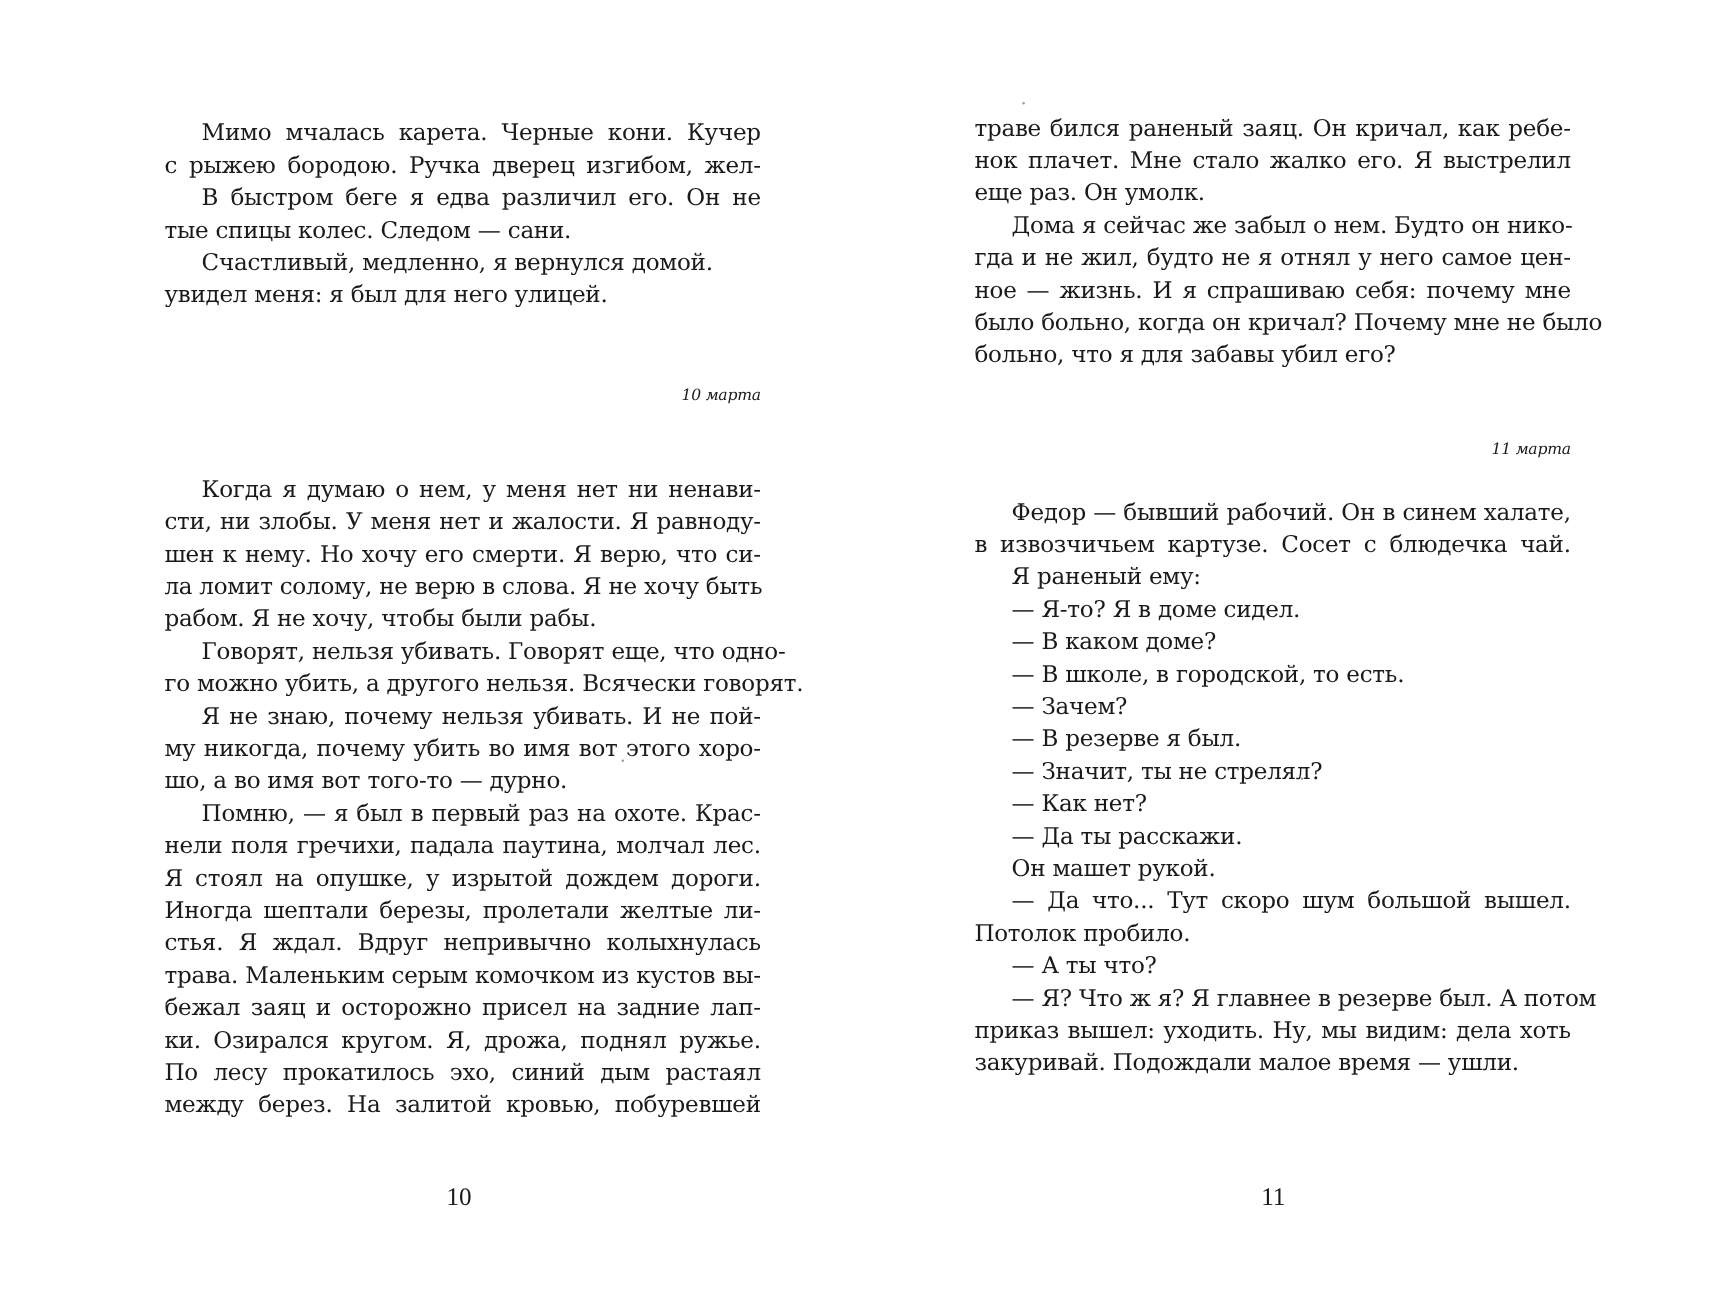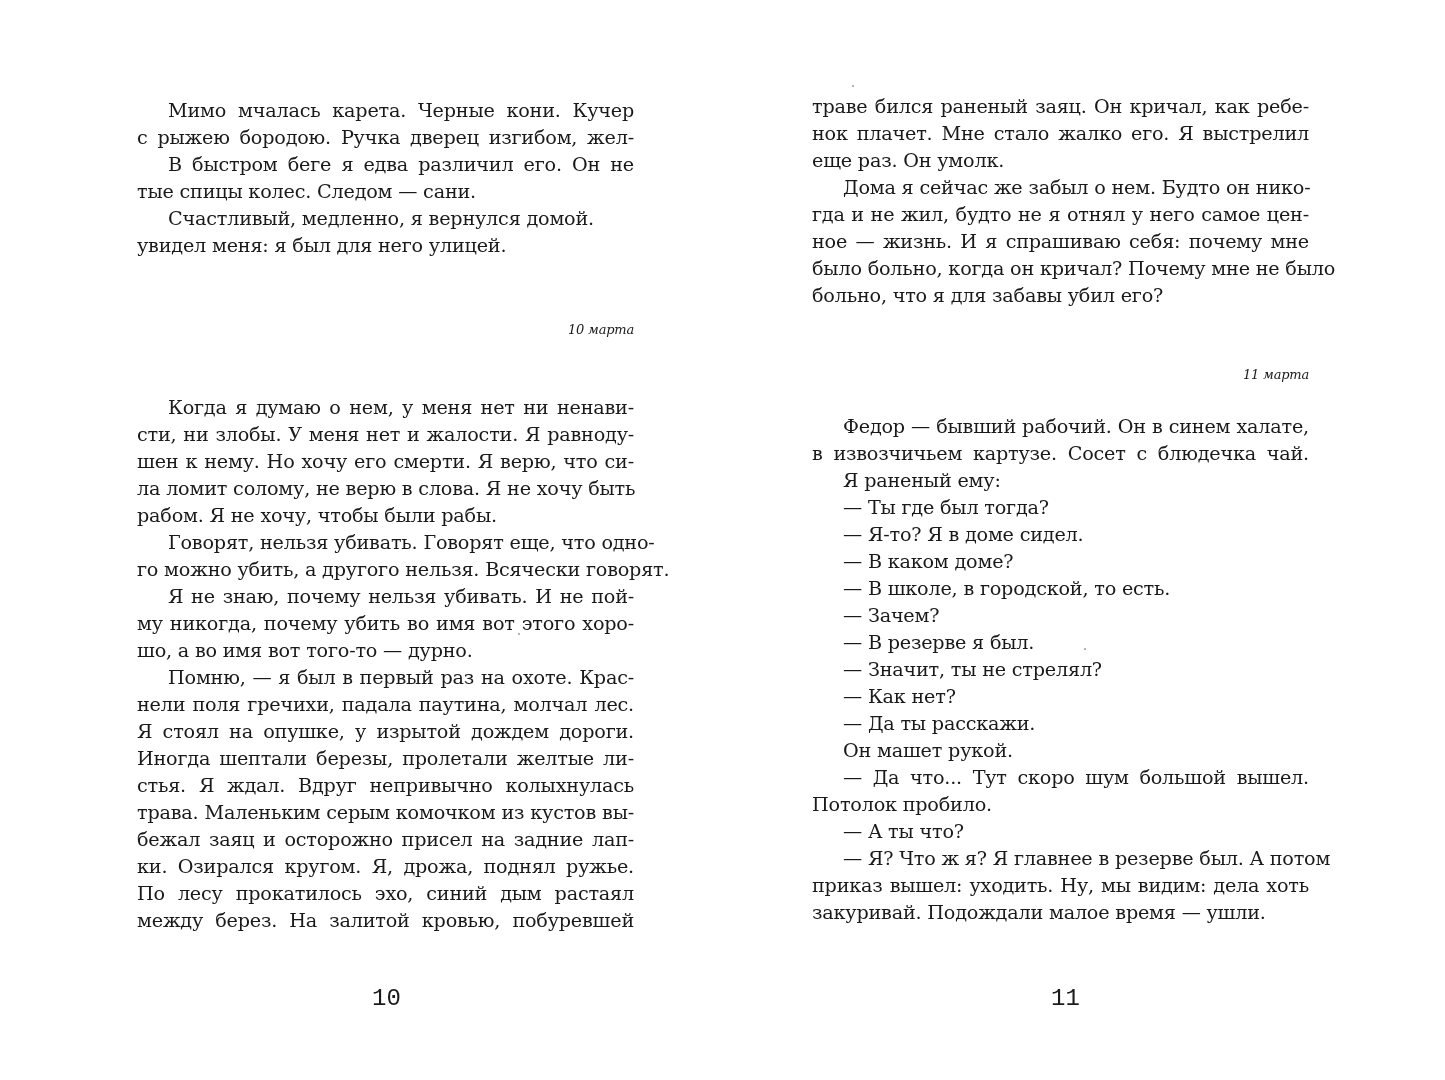--- a/index.html
+++ b/index.html
@@ -10,21 +10,21 @@
   .page.right { left: 722px; width: 723px; }
   .text-block { position: absolute; width: 497px; font-size: 19.2px; line-height: 27px;
                 letter-spacing: -0.2px; }
   .left .text-block { left: 137px; }
   .right .text-block { left: 812px; left: 90px; }
   .line { white-space: nowrap; height: 27px; text-align: justify; text-align-last: justify; display: block; }
   .line.last { text-align-last: left; }
   .line.indent { padding-left: 31px; }
   .date { font-style: italic; text-align: right; font-size: 13px; height: 27px; display: block;
           font-family: "DejaVu Serif", "Liberation Serif", serif; }
-  .page-number { position: absolute; top: 985px; font-size: 24px; font-family: Liberation Mono, monospace; }
+  .page-number { position: absolute; top: 985px; font-size: 21px; font-family: Liberation Serif, serif; }
   .left .page-number { left: 372px; }
   .right .page-number { left: 329px; }
   .speck { position: absolute; width: 2px; height: 2px; background: #999; border-radius: 1px; }
 </style>
 </head>
 <body>
 
 <div class="page left">
   <div class="text-block" style="top:97px;">
       <span class="line indent">Мимо мчалась карета. Черные кони. Кучер</span>
@@ -74,21 +74,20 @@
       <span class="line">было больно, когда он кричал? Почему мне не было</span>
       <span class="line last">больно, что я для забавы убил его?</span>
     </div>
   <div class="text-block" style="top:361px;">
     <span class="date">11 марта</span>
   </div>
   <div class="text-block" style="top:413px;">
       <span class="line indent">Федор — бывший рабочий. Он в синем халате,</span>
       <span class="line">в извозчичьем картузе. Сосет с блюдечка чай.</span>
       <span class="line indent last">Я раненый ему:</span>
-      <span class="line indent last">—  Ты где был тогда?</span>
       <span class="line indent last">—  Я-то? Я в доме сидел.</span>
       <span class="line indent last">—  В каком доме?</span>
       <span class="line indent last">—  В школе, в городской, то есть.</span>
       <span class="line indent last">—  Зачем?</span>
       <span class="line indent last">—  В резерве я был.</span>
       <span class="line indent last">—  Значит, ты не стрелял?</span>
       <span class="line indent last">—  Как нет?</span>
       <span class="line indent last">—  Да ты расскажи.</span>
       <span class="line indent last">Он машет рукой.</span>
       <span class="line indent">—  Да что... Тут скоро шум большой вышел.</span>

